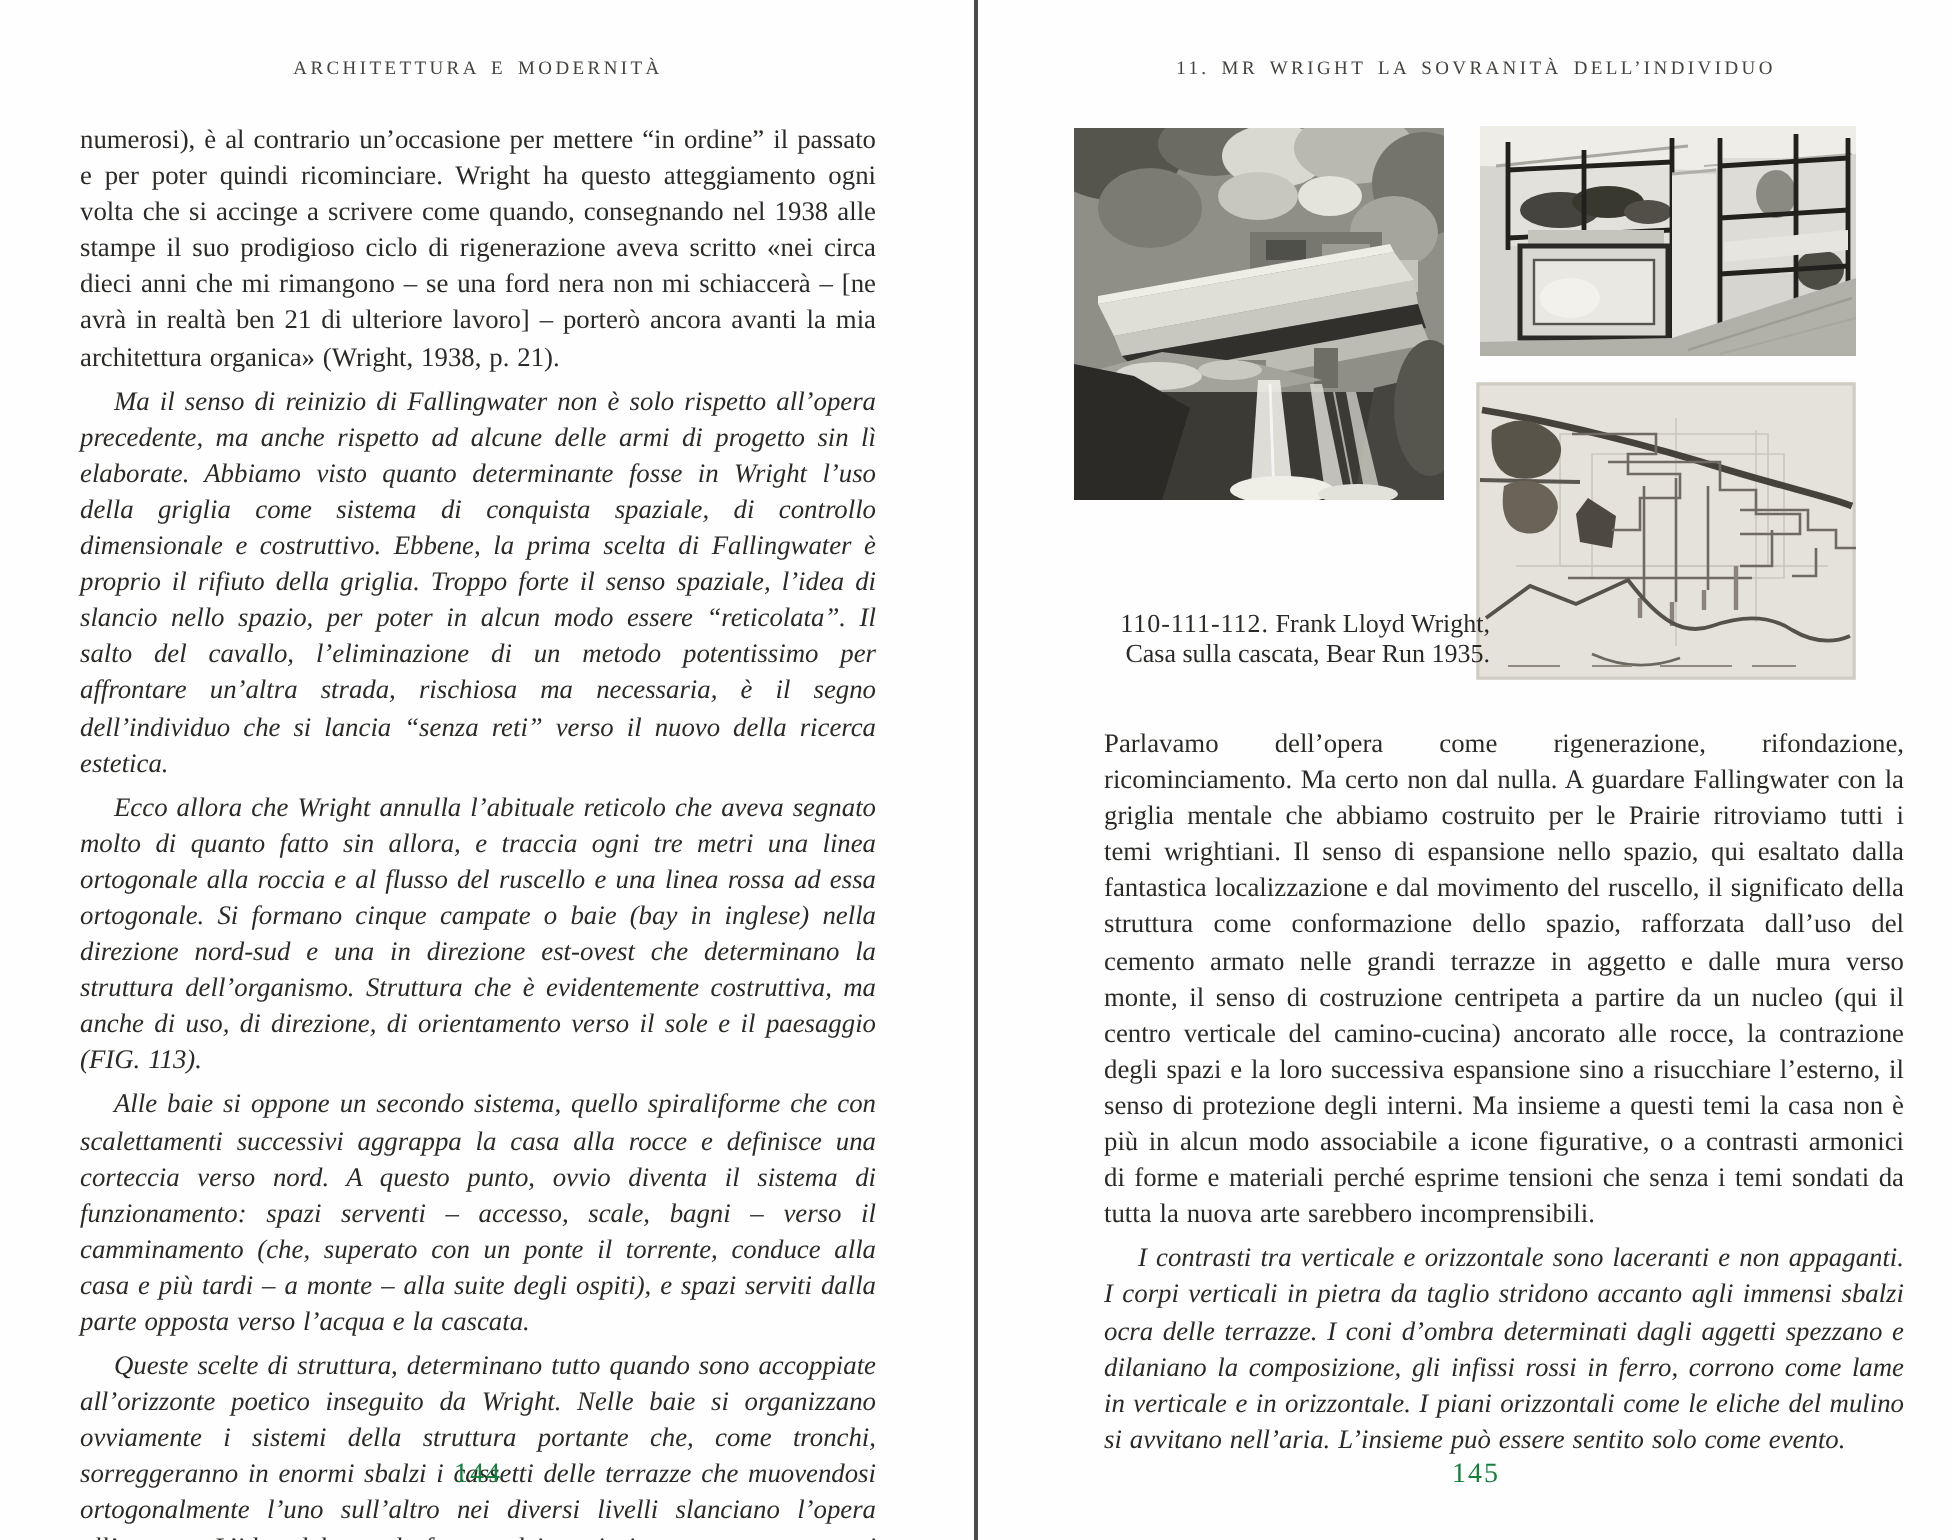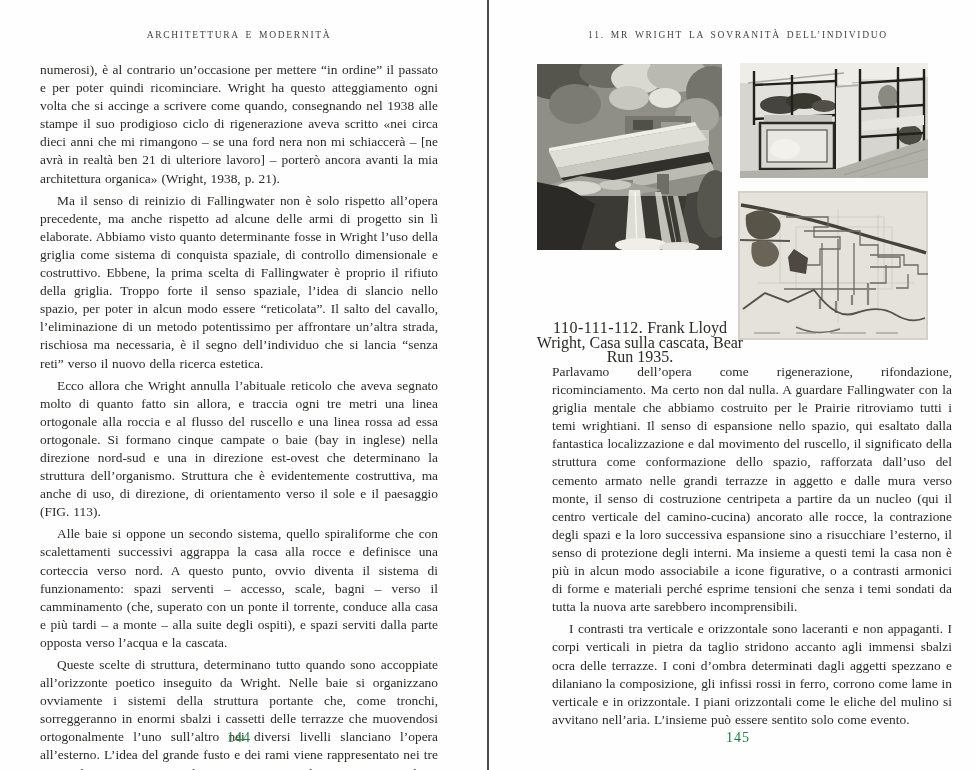--- a/index.html
+++ b/index.html
@@ -25,36 +25,36 @@
   #page-right .running-header{left:47px;}
   .body-text{
     position:absolute;width:406px;
     font-size:13.4px;line-height:18.1px;
     color:#2c2a26;text-align:justify;
     word-spacing:0.6px;
   }
   #left-body{left:36px;top:57px;}
   #right-body{left:60px;top:359px;width:408px;}
   .para{margin:4px;padding:0;}
-  .para.indented{text-indent:17px;}
+  .para.indented{text-indent:17px;font-style:italic;}
   .page-number{
     position:absolute;top:730px;width:406px;text-align:center;
     font-size:14px;letter-spacing:1px;color:#15803d;
   }
   #page-left .page-number{left:36px;}
   #page-right .page-number{left:47px;font-family:Liberation Serif, serif;}
   .fig{position:absolute;overflow:hidden;}
   #fig-fallingwater{left:49px;top:64px;width:185px;height:186px;}
   #fig-interior{left:252px;top:63px;width:188px;height:115px;}
   #fig-plan{left:250px;top:191px;width:190px;height:149px;}
   .fig svg{display:block;}
   .figure-caption{
-    position:absolute;left:47px;top:321px;width:210px;
-    font-size:16px;line-height:14.6px;color:#2c2a26;
-    text-align:center;
+    position:absolute;left:47px;top:305px;width:210px;
+    font-size:13px;line-height:14.6px;color:#2c2a26;
+    text-align:right;
   }
   .figure-caption .capnum{letter-spacing:0.5px;}
 </style>
 </head>
 <body>
 
 <div class="divider"></div>
 
 <div class="page" id="page-left">
   <div class="running-header">ARCHITETTURA E MODERNITÀ</div>

